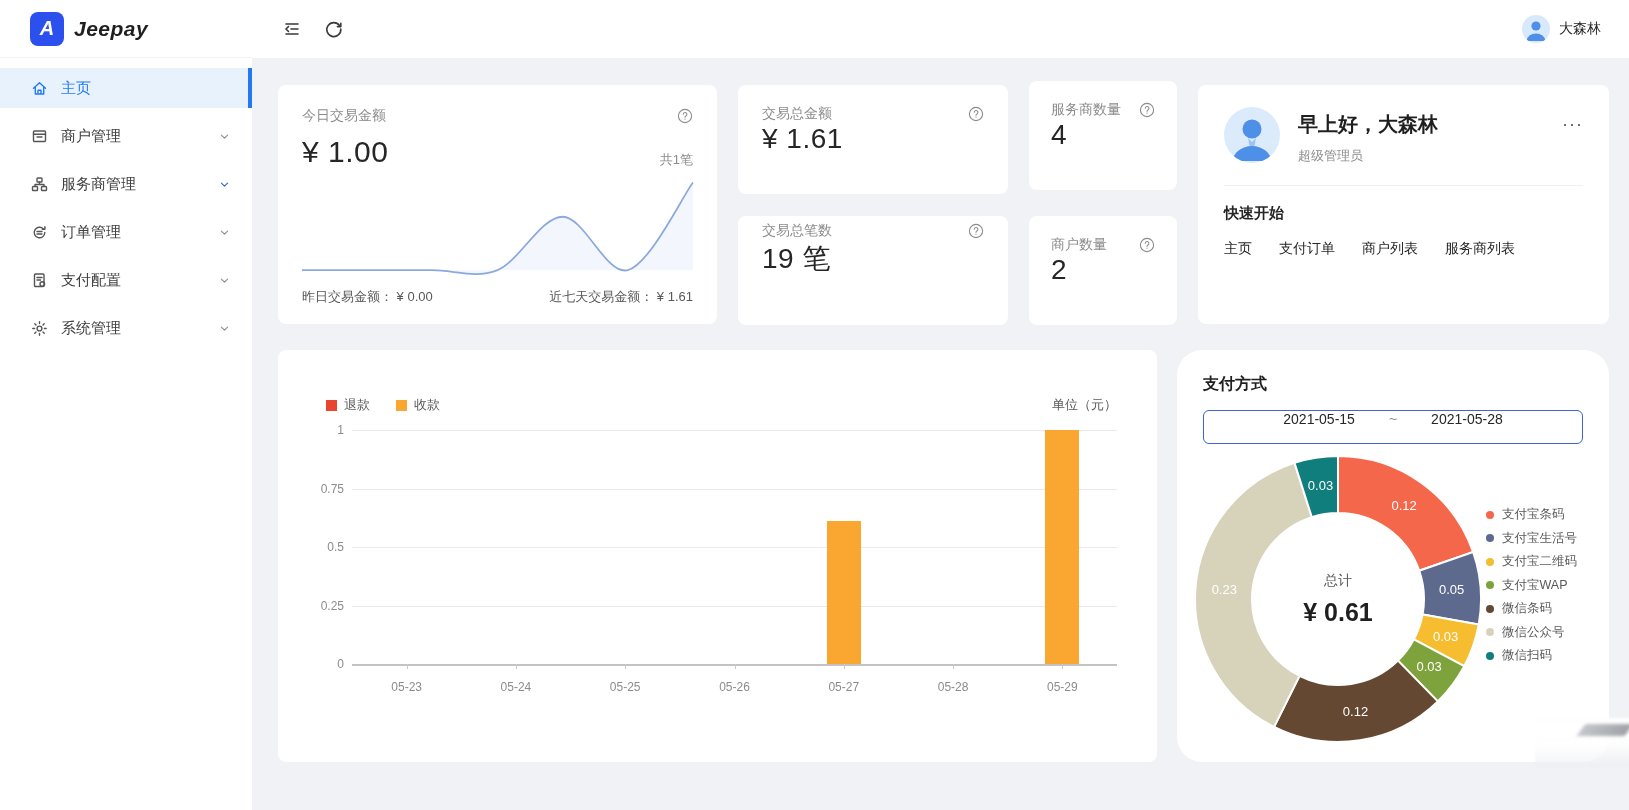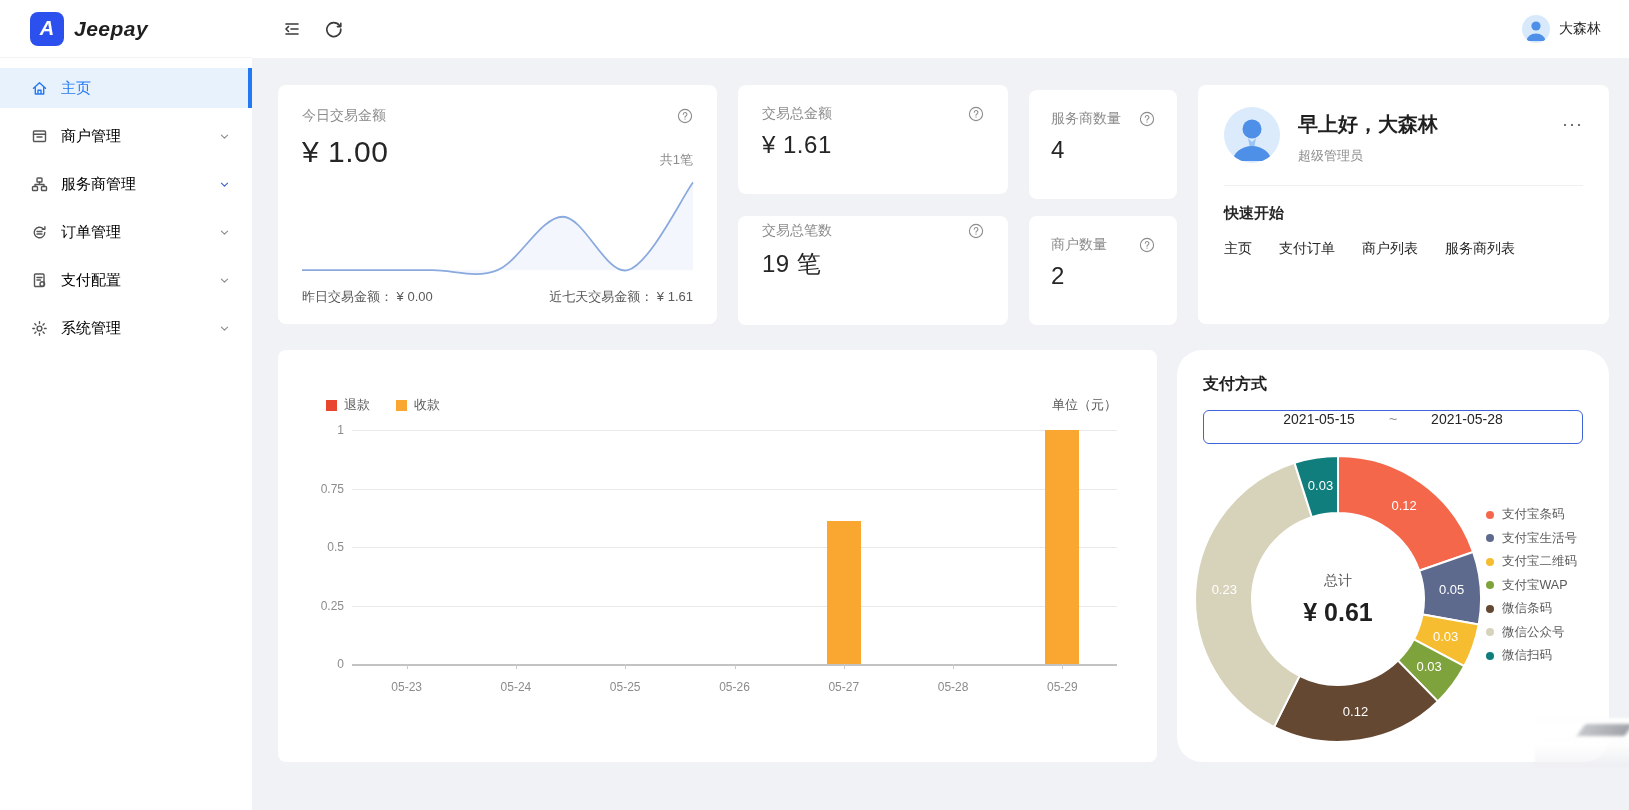--- a/index.html
+++ b/index.html
@@ -5,21 +5,21 @@
   * { margin:0; padding:0; box-sizing:border-box; }
   html,body { width:1629px; height:810px; overflow:hidden; }
   body { font-family:"Liberation Sans","DejaVu Sans",sans-serif; background:#f0f2f5; color:#262626; position:relative; }
 
   
   .sidebar { position:absolute; left:0; top:0; width:252px; height:810px; background:#fff; z-index:5; }
   .logo-row { height:58px; display:flex; align-items:center; padding-left:30px; gap:10px; border-bottom:1px solid #f3f3f3; }
   .logo-mark { width:34px; height:34px; border-radius:8px; background:#2b50ed; color:#fff; display:flex; align-items:center; justify-content:center; font-weight:bold; font-style:italic; font-size:20px; }
   .brand-name { font-size:21px; font-weight:bold; font-style:italic; color:#1f1f1f; letter-spacing:.5px; }
   .menu { margin-top:10px; }
-  .menu-item { position:relative; height:40px; margin:8px 0; display:flex; align-items:center; gap:13px; padding:0 22px 0 31px; font-size:15px; color:#000000; cursor:pointer; }
+  .menu-item { position:relative; height:40px; margin:8px 0; display:flex; align-items:center; gap:13px; padding:0 22px 0 31px; font-size:15px; color:#404040; cursor:pointer; }
   .menu-item .mi-icon { width:17px; height:17px; flex:0 0 17px; display:flex; }
   .menu-item .mi-icon svg { width:17px; height:17px; stroke:#555; fill:none; stroke-width:1.4; stroke-linecap:round; stroke-linejoin:round; }
   .menu-item .chev { margin-left:auto; display:flex; }
   .menu-item .chev svg { width:11px; height:11px; stroke:#8c8c8c; fill:none; stroke-width:1.6; stroke-linecap:round; stroke-linejoin:round; }
   .menu-item.active { background:#e7f2fd; color:#2479f2; }
   .menu-item.active .mi-icon svg { stroke:#2479f2; }
   .menu-item.active::after { content:""; position:absolute; right:0; top:0; bottom:0; width:4px; background:#2479f2; }
   .menu-item.chev-blue .chev svg { stroke:#3c5fd0; }
 
   
@@ -30,34 +30,34 @@
   .avatar-sm { width:28px; height:28px; border-radius:50%; background:#d8e9fb; position:relative; overflow:hidden; }
   .avatar-sm svg, .avatar-lg svg { width:100%; height:100%; }
   .user-name { font-size:14px; color:#262626; }
 
   
   .content { position:absolute; left:252px; top:58px; right:0; bottom:0; }
   .card { position:absolute; background:#fff; border-radius:8px; }
 
   .card-a { left:26px; top:27px; width:439px; height:239px; padding:22px 24px 18px; display:flex; flex-direction:column; }
   .card-b { left:486px; top:27px; width:270px; height:109px; padding:20px 24px; }
-  .card-c { left:777px; top:32px; width:148px; height:109px; padding:20px 22px; }
+  .card-c { left:777px; top:23px; width:148px; height:109px; padding:20px 22px; }
   .card-d { left:486px; top:158px; width:270px; height:109px; padding:6px 24px; }
   .card-e { left:777px; top:158px; width:148px; height:109px; padding:20px 22px; }
   .card-f { left:946px; top:27px; width:411px; height:239px; padding:22px 26px; }
   .card-chart { left:26px; top:292px; width:879px; height:412px; padding:24px 26px; }
   .card-pie { left:925px; top:292px; width:432px; height:412px; padding:24px 26px;border-radius:25px; }
 
   .stat-head { display:flex; align-items:center; justify-content:space-between; }
   .stat-title { font-size:14px; color:#8c8c8c; }
   .q-icon { width:16px; height:16px; }
   .q-icon svg { width:16px; height:16px; }
   .stat-value-row { display:flex; align-items:flex-end; justify-content:space-between; margin-top:10px; }
   .stat-value { font-size:30px; color:#262626; letter-spacing:.5px; }
-  .stat-value.md { font-size:24px; margin-top:8px; }
+  .stat-value.md { font-size:28px; margin-top:0; }
   .stat-sub { font-size:13px; color:#8c8c8c; }
   .spark-wrap { flex:1; margin-top:4px; }
   .spark-wrap svg { width:100%; height:100%; overflow:visible; }
   .stat-footer { display:flex; justify-content:space-between; font-size:13px; color:#595959; margin-top:6px; }
 
   
   .greet-top { display:flex; align-items:flex-start; gap:18px; }
   .avatar-lg { width:56px; height:56px; border-radius:50%; background:#dcebfc; overflow:hidden; flex:0 0 56px; }
   .greet-texts { padding-top:4px; }
   .greet-hello { font-size:20px; font-weight:600; color:#1f1f1f; }

